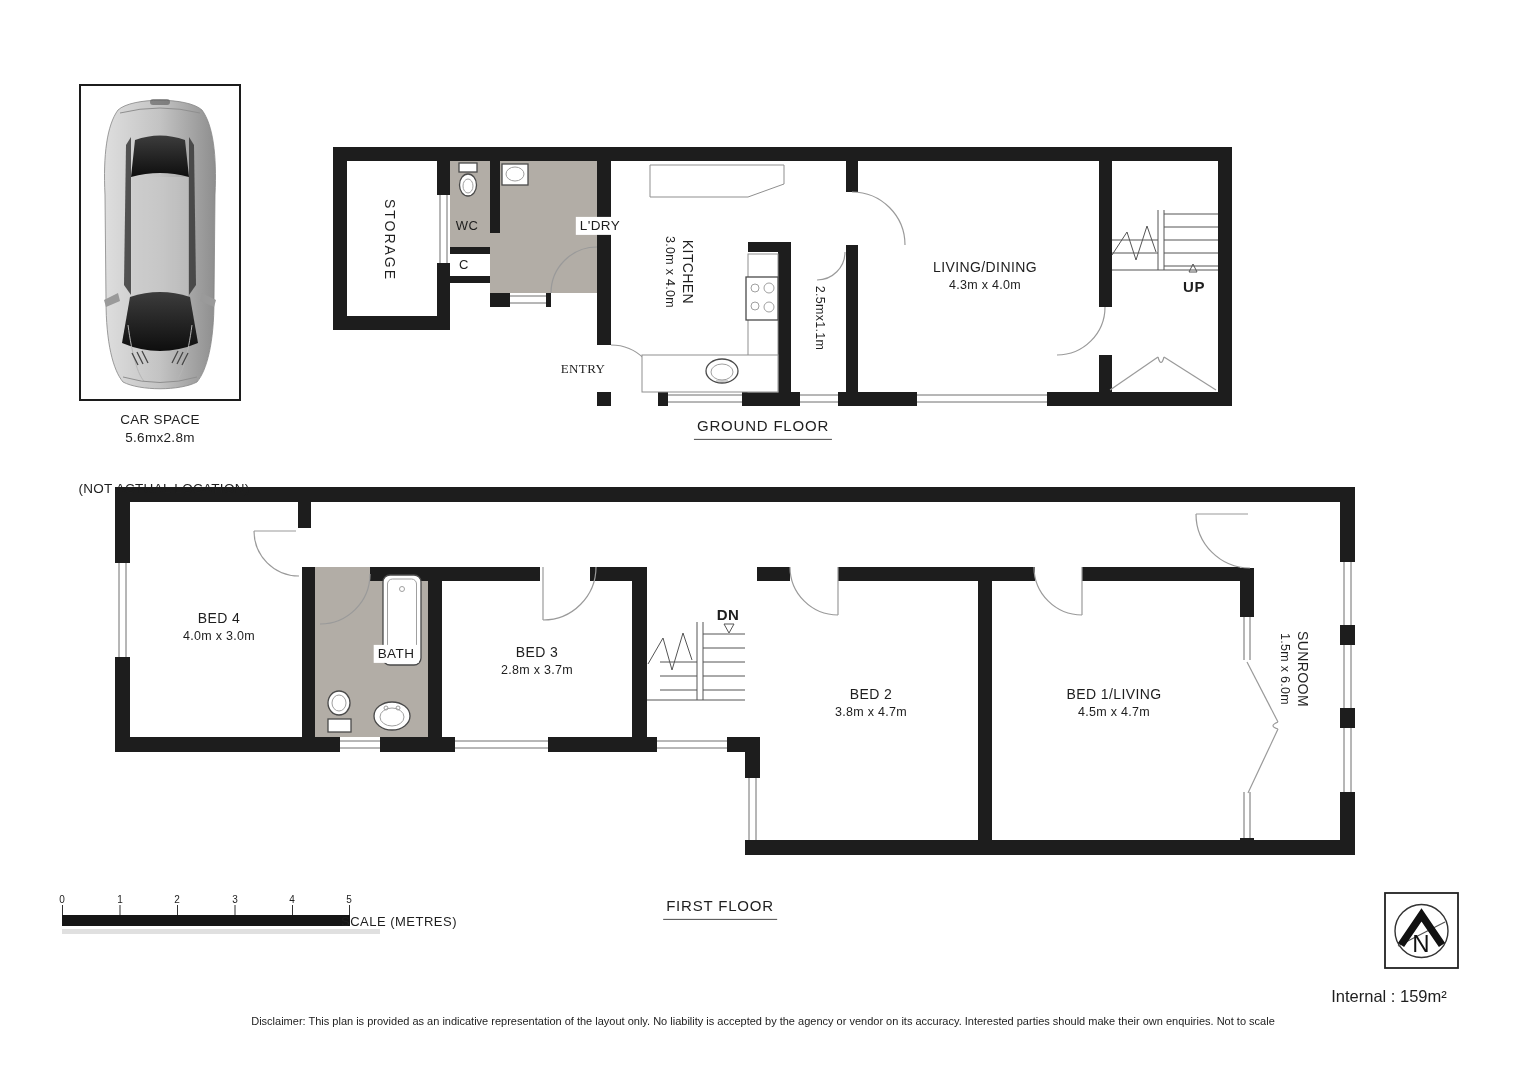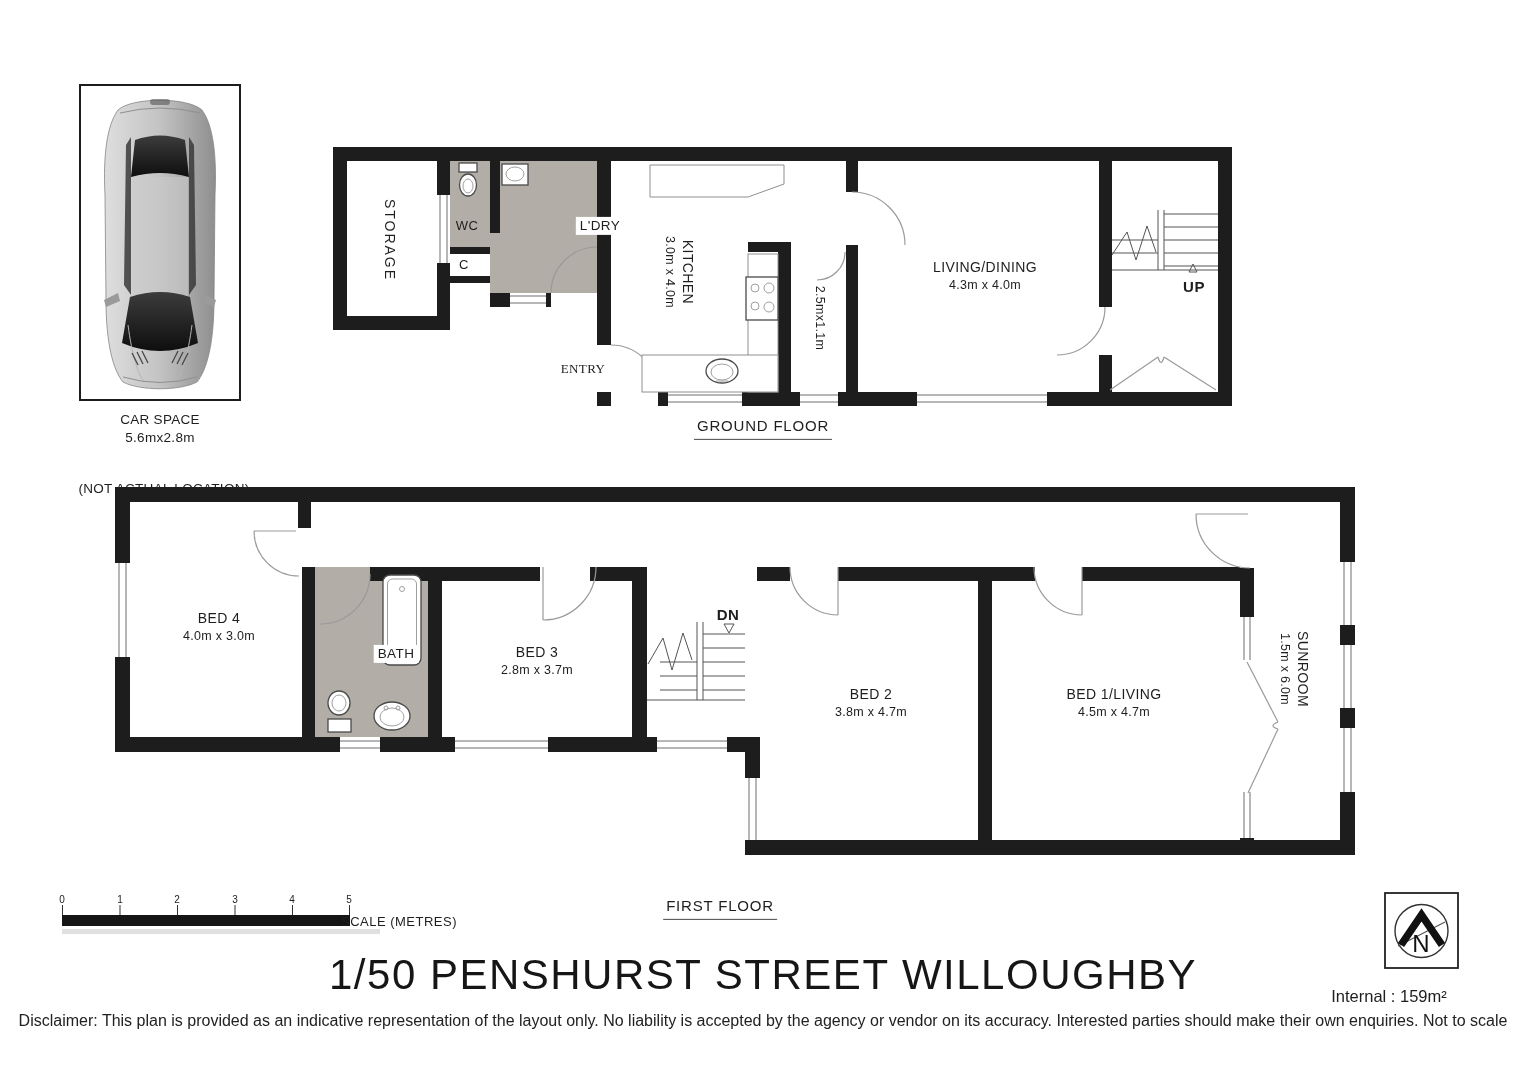--- a/index.html
+++ b/index.html
@@ -20,21 +20,21 @@
         letter-spacing:.4px;white-space:nowrap;text-align:center;line-height:1.35;}
   .dim{font-size:12.5px;letter-spacing:.3px;}
   .chip{background:#fff;padding:0 4px;font-size:13.5px;margin-left:48px;}
   .small{font-size:13px;}
   .bold{font-weight:700;font-size:15px;letter-spacing:.5px;}
   .floorname{font-size:15px;letter-spacing:.8px;border-bottom:1.5px solid #4a4a4a;padding:0 3px 3px 3px;}
   .logo{position:absolute;top:40px;right:45px;font-size:47px;font-weight:700;letter-spacing:-1px;color:#1b1b1b;}
   .title{position:absolute;left:763px;top:975px;transform:translate(-50%,-50%);font-size:42px;
          letter-spacing:1.5px;color:#161616;white-space:nowrap;}
   .disclaimer{position:absolute;left:763px;top:1021px;transform:translate(-50%,-50%);
-              font-size:16px;color:#222;white-space:nowrap;}
+              font-size:11px;color:#222;white-space:nowrap;}
   .internal{position:absolute;left:1389px;top:996px;transform:translate(-50%,-50%);font-size:16.5px;}
   .northN{position:absolute;left:1421px;top:944px;transform:translate(-50%,-50%);font-size:24px;color:#111;}
   .ticknum{position:absolute;transform:translate(-50%,-50%);font-size:10px;color:#222;}
   .scalelbl{position:absolute;left:399px;top:921px;transform:translate(-50%,-50%);font-size:13px;letter-spacing:.5px;}
   .carlbl{font-size:13.5px;letter-spacing:.3px;}
 </style>
 </head>
 <body>
 
 <div class="canvas">
@@ -396,17 +396,16 @@
 
 <span class="ticknum" style="left:62px;top:899px;">0</span>
 <span class="ticknum" style="left:120px;top:899px;">1</span>
 <span class="ticknum" style="left:177px;top:899px;">2</span>
 <span class="ticknum" style="left:235px;top:899px;">3</span>
 <span class="ticknum" style="left:292px;top:899px;">4</span>
 <span class="ticknum" style="left:349px;top:899px;">5</span>
 <span class="scalelbl">SCALE (METRES)</span>
 
 <div class="northN">N</div>
-<div class="title">1/50 PENSHURST STREET WILLOUGHBY</div>
 <div class="internal">Internal : 159m²</div>
 <div class="disclaimer">Disclaimer: This plan is provided as an indicative representation of the layout only. No liability is accepted by the agency or vendor on its accuracy. Interested parties should make their own enquiries. Not to scale</div>
 
 </div>
 
 </body></html>

